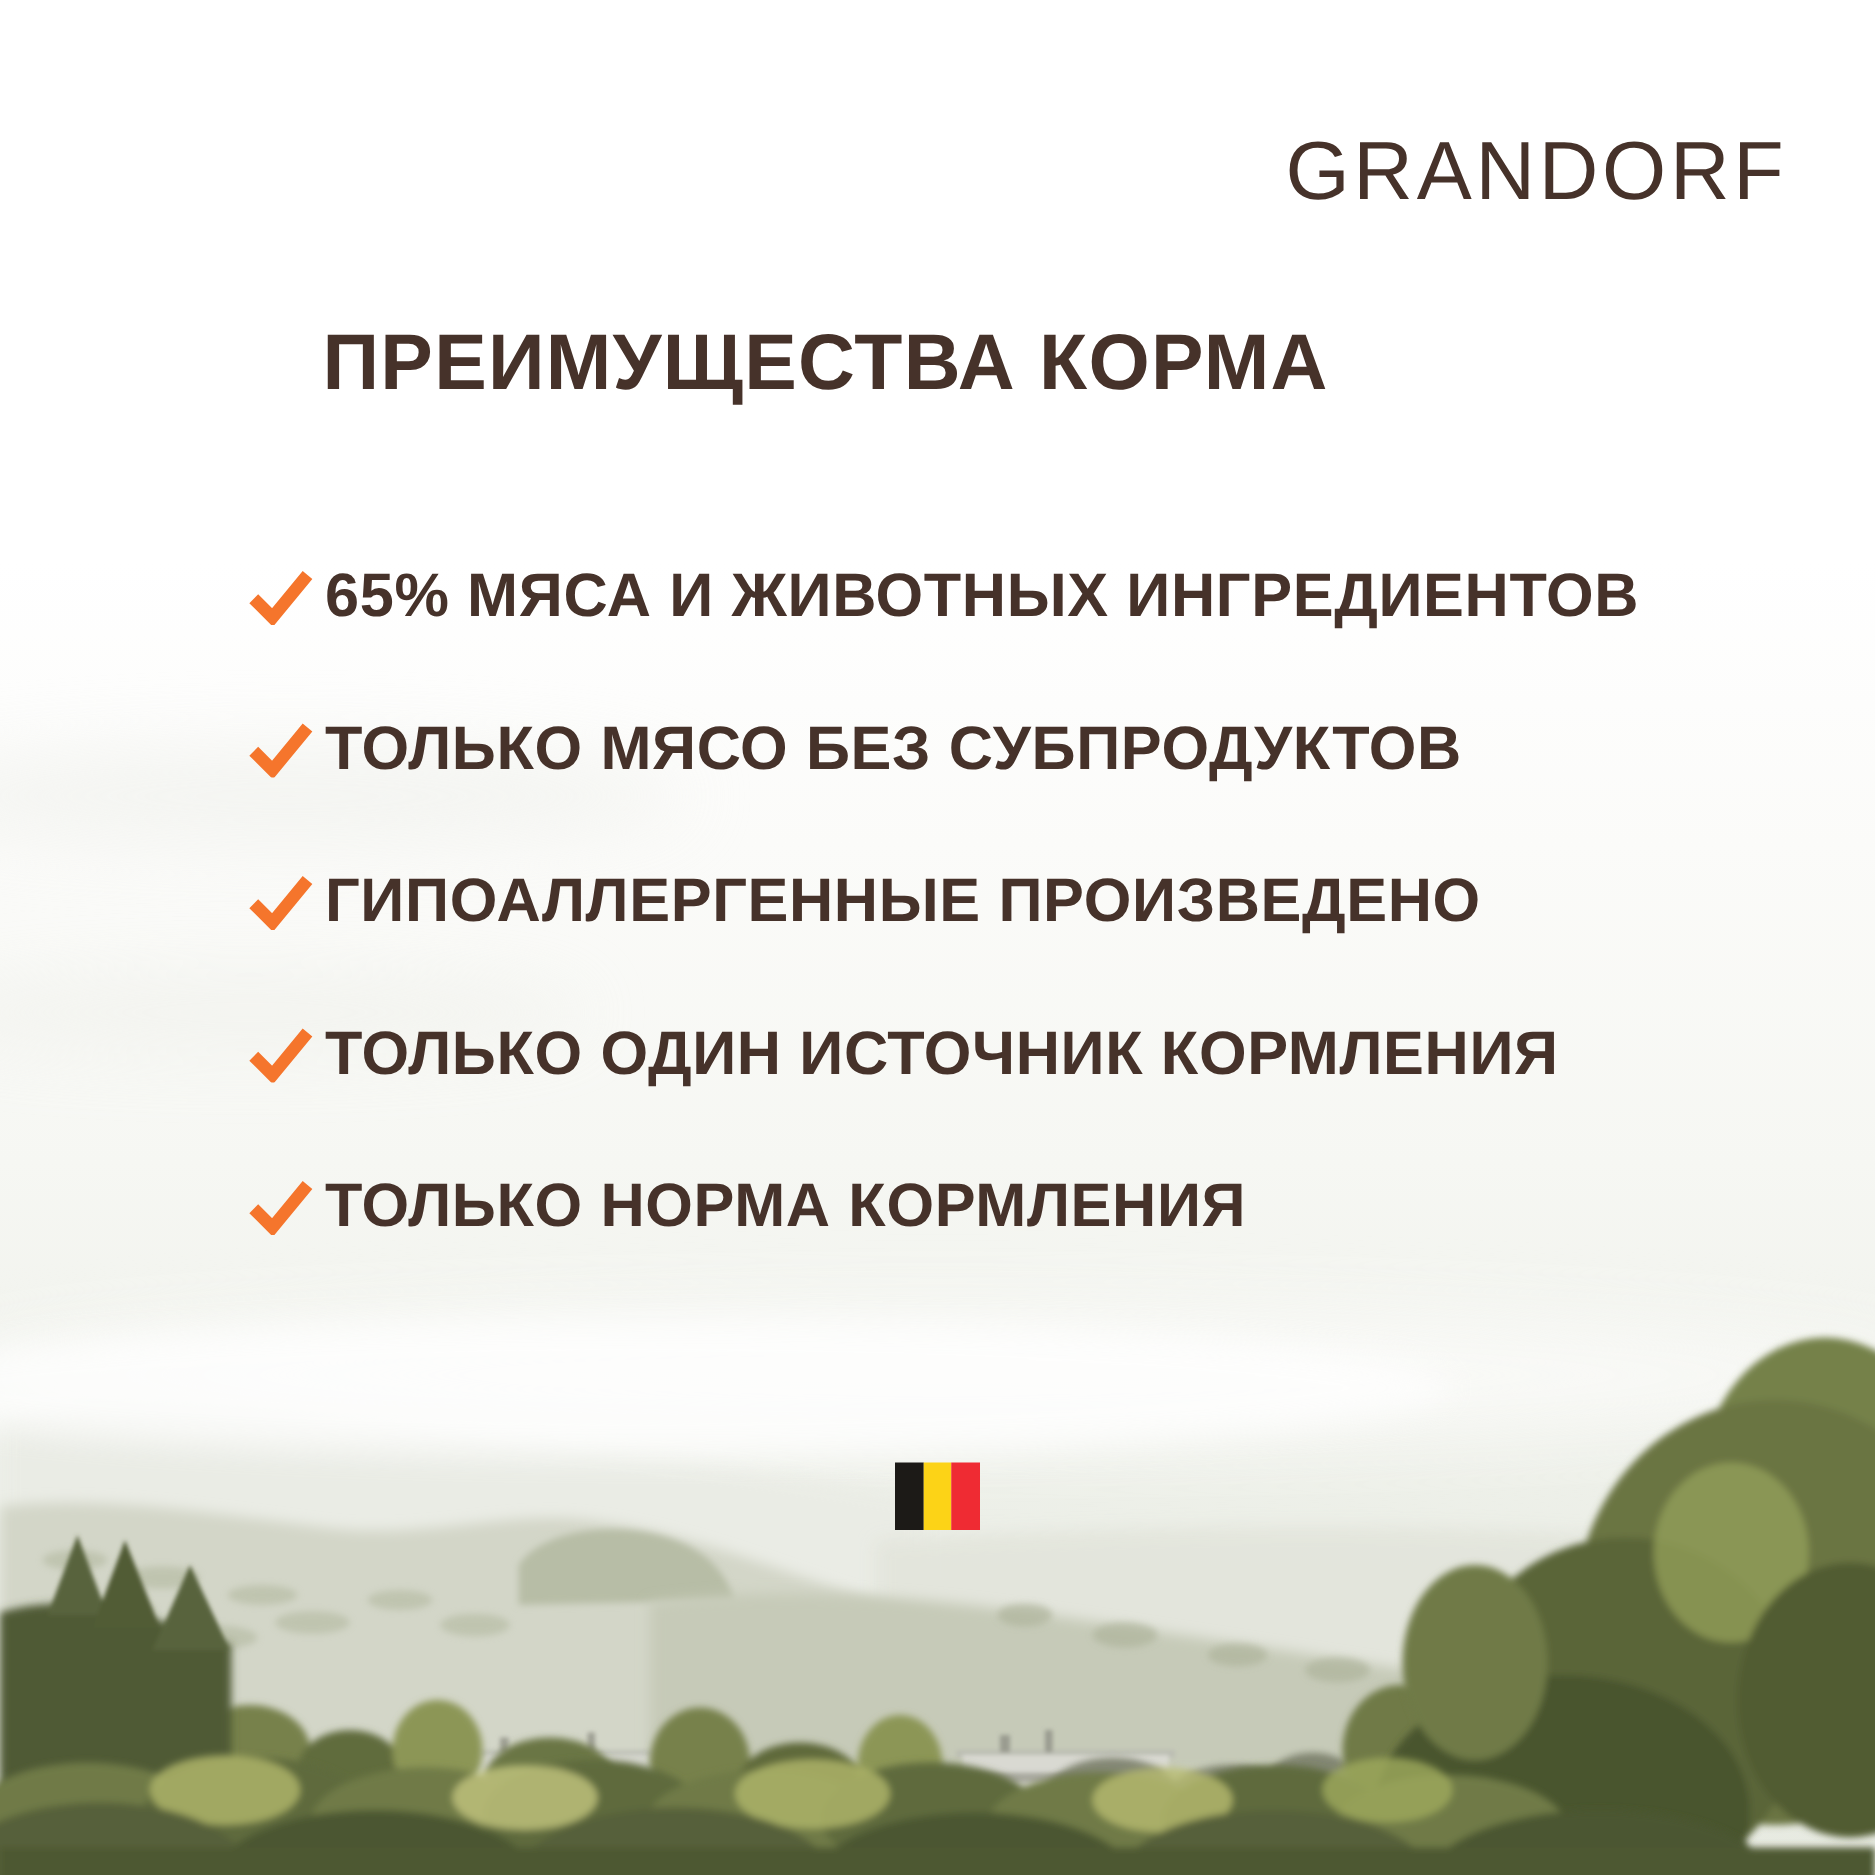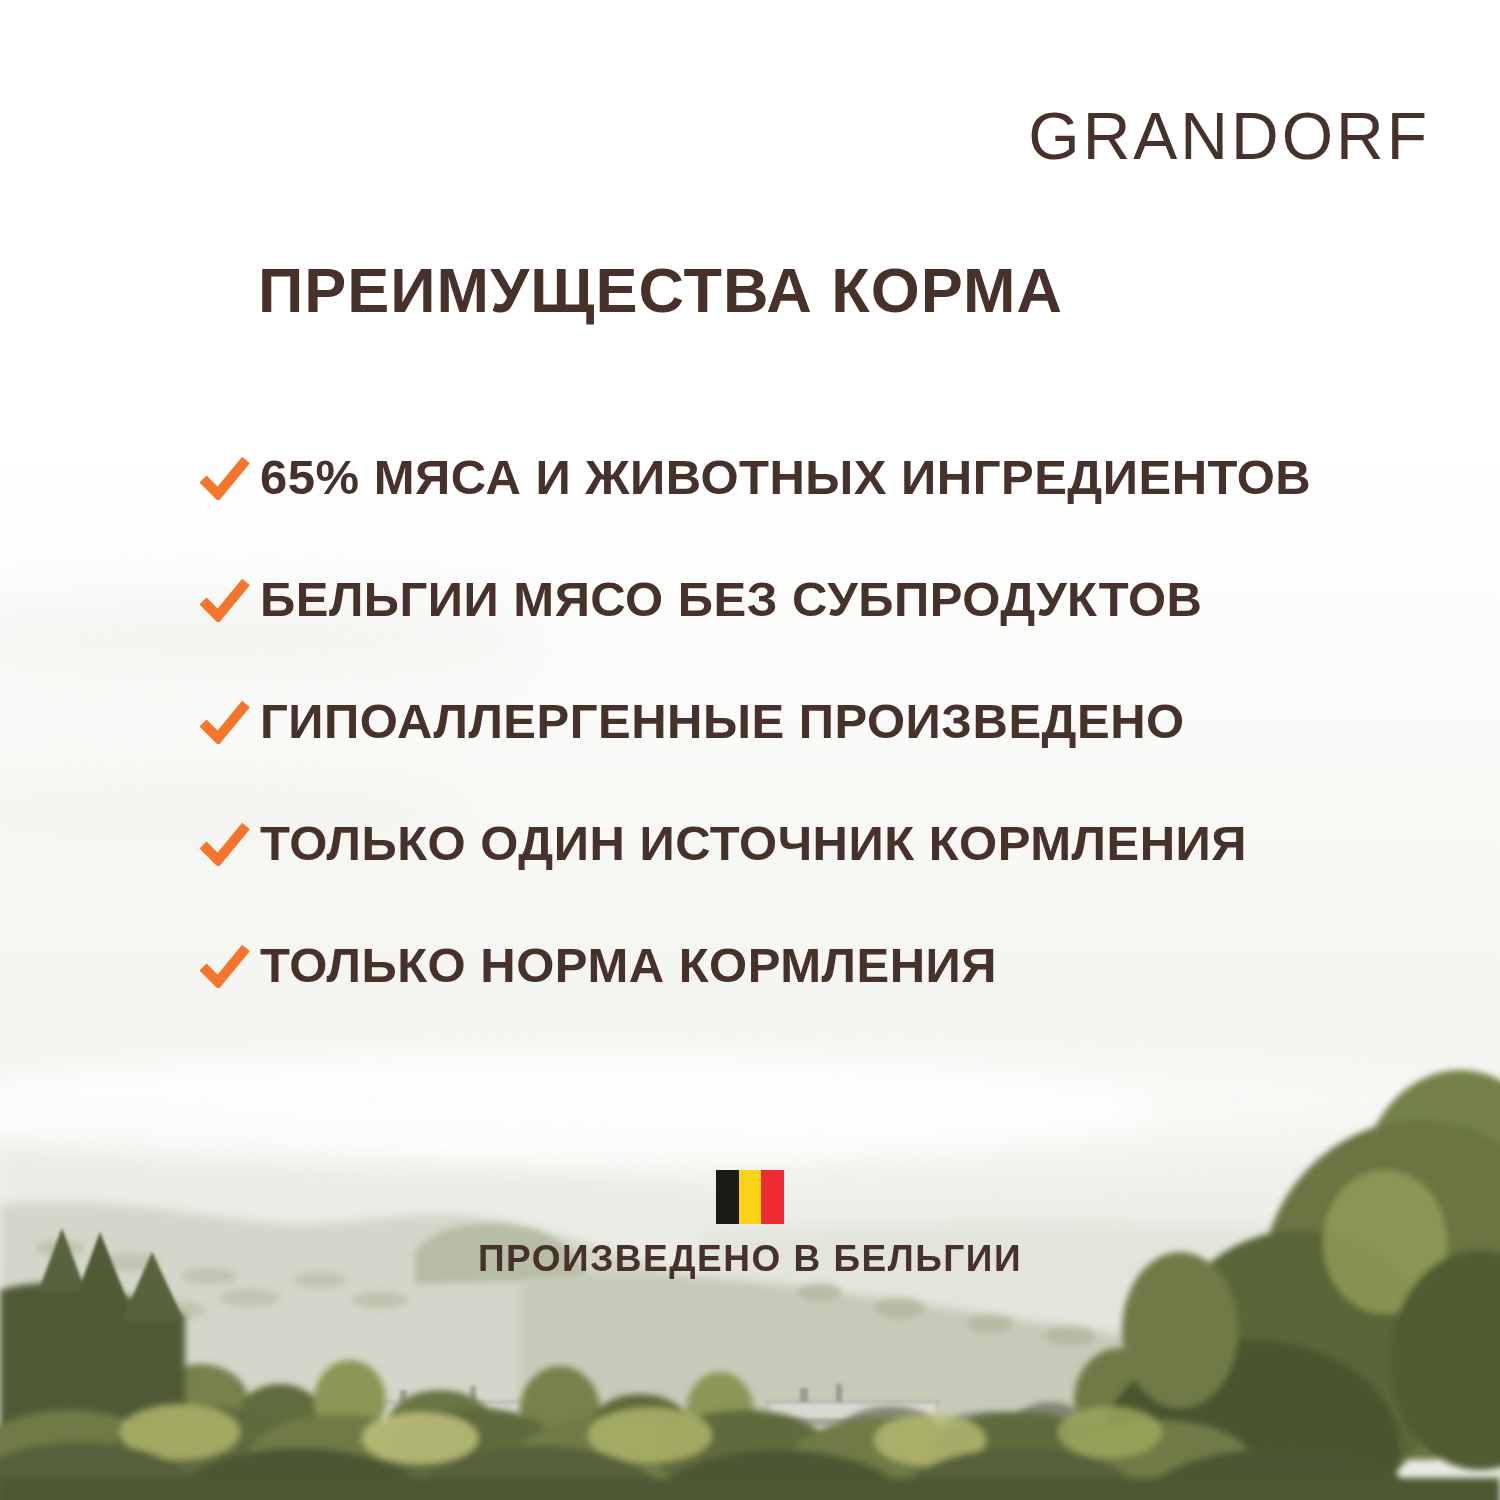--- a/index.html
+++ b/index.html
@@ -197,21 +197,21 @@
       <svg class="check-icon" viewBox="0 0 54 46" aria-hidden="true">
         <polyline class="check-stroke" points="5,25 20,40 48,6"></polyline>
       </svg>
       <span class="benefit-label">65% МЯСА И ЖИВОТНЫХ ИНГРЕДИЕНТОВ</span>
     </div>
 
     <div class="benefit-row">
       <svg class="check-icon" viewBox="0 0 54 46" aria-hidden="true">
         <polyline class="check-stroke" points="5,25 20,40 48,6"></polyline>
       </svg>
-      <span class="benefit-label">БЕЛЬГИИ МЯСО БЕЗ СУБПРОДУКТОВ</span>
+      <span class="benefit-label">ТОЛЬКО МЯСО БЕЗ СУБПРОДУКТОВ</span>
     </div>
 
     <div class="benefit-row">
       <svg class="check-icon" viewBox="0 0 54 46" aria-hidden="true">
         <polyline class="check-stroke" points="5,25 20,40 48,6"></polyline>
       </svg>
       <span class="benefit-label">ГИПОАЛЛЕРГЕННЫЕ ПРОИЗВЕДЕНО</span>
     </div>
 
     <div class="benefit-row">
@@ -227,15 +227,14 @@
       </svg>
       <span class="benefit-label">ТОЛЬКО НОРМА КОРМЛЕНИЯ</span>
     </div>
   </div>
 
   <div class="flag">
     <div class="s-black"></div>
     <div class="s-yellow"></div>
     <div class="s-red"></div>
   </div>
-  <div class="origin-label">ПРОИЗВЕДЕНО В БЕЛЬГИИ</div>
 
 </div>
 
 </body></html>

